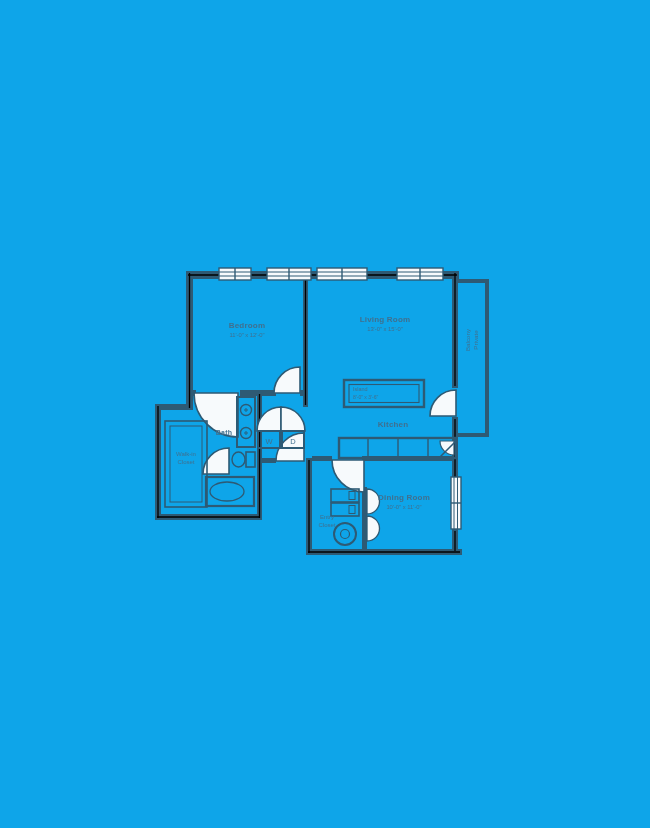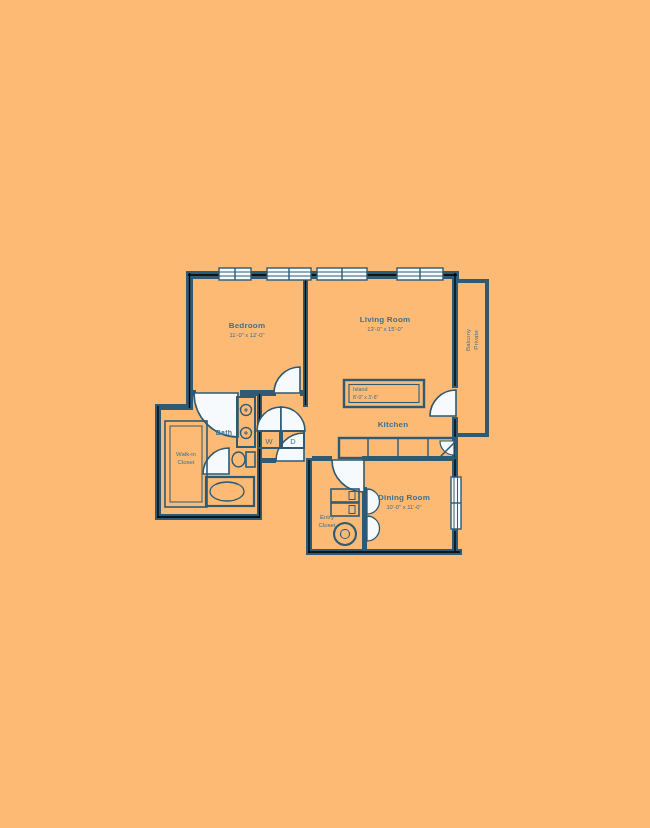--- a/index.html
+++ b/index.html
@@ -1,16 +1,16 @@
 <!DOCTYPE html>
 <html><head>
 <meta charset="utf-8">
 <style>
   html,body{margin:0;padding:0;background:#000;}
-  .page{position:relative;width:650px;height:828px;background:#fdba74;overflow:hidden;
+  .page{position:relative;width:650px;height:828px;background:#0ea5e9;overflow:hidden;
         font-family:"Liberation Sans",sans-serif;}
   svg text{font-family:"Liberation Sans",sans-serif;}
   .room-name{font-weight:bold;letter-spacing:.2px;}
 </style>
 </head>
 <body>
 
 <div class="page">
 <svg width="650" height="828" viewBox="0 0 650 828">
 

